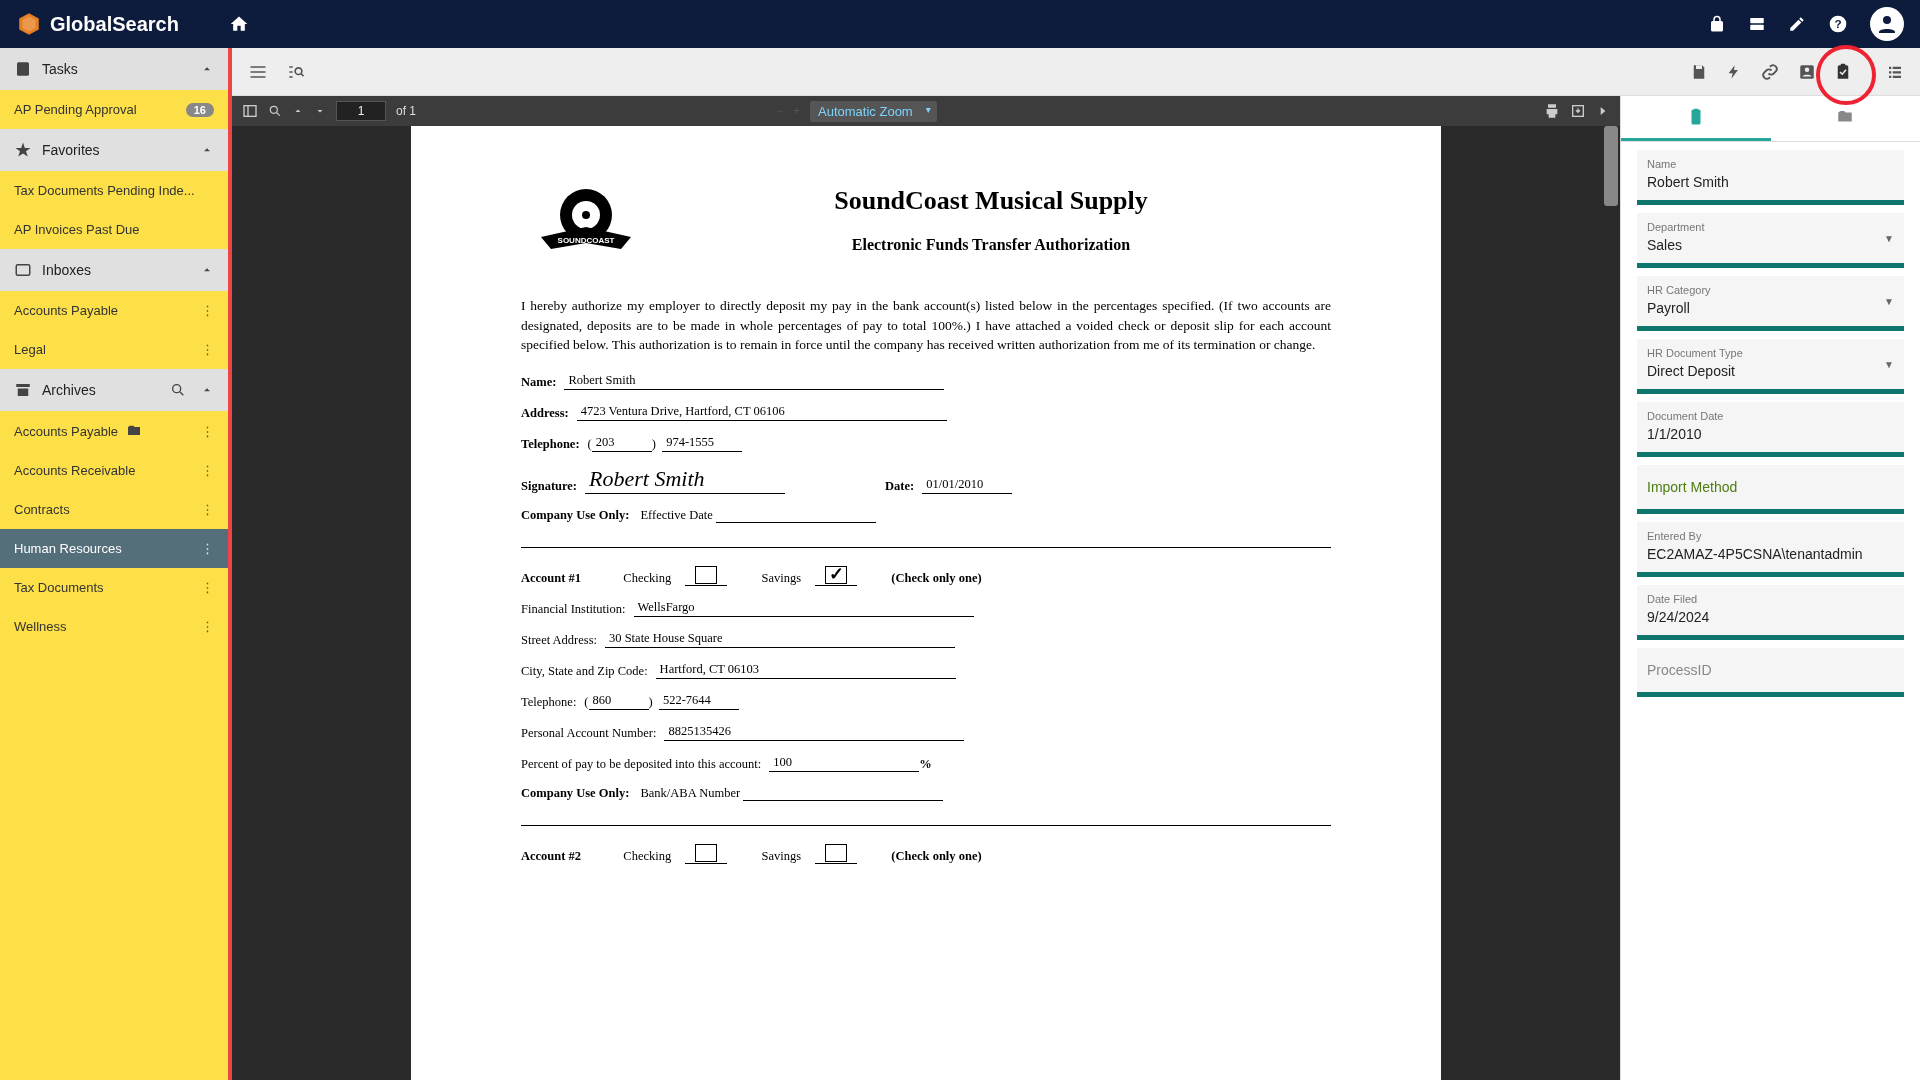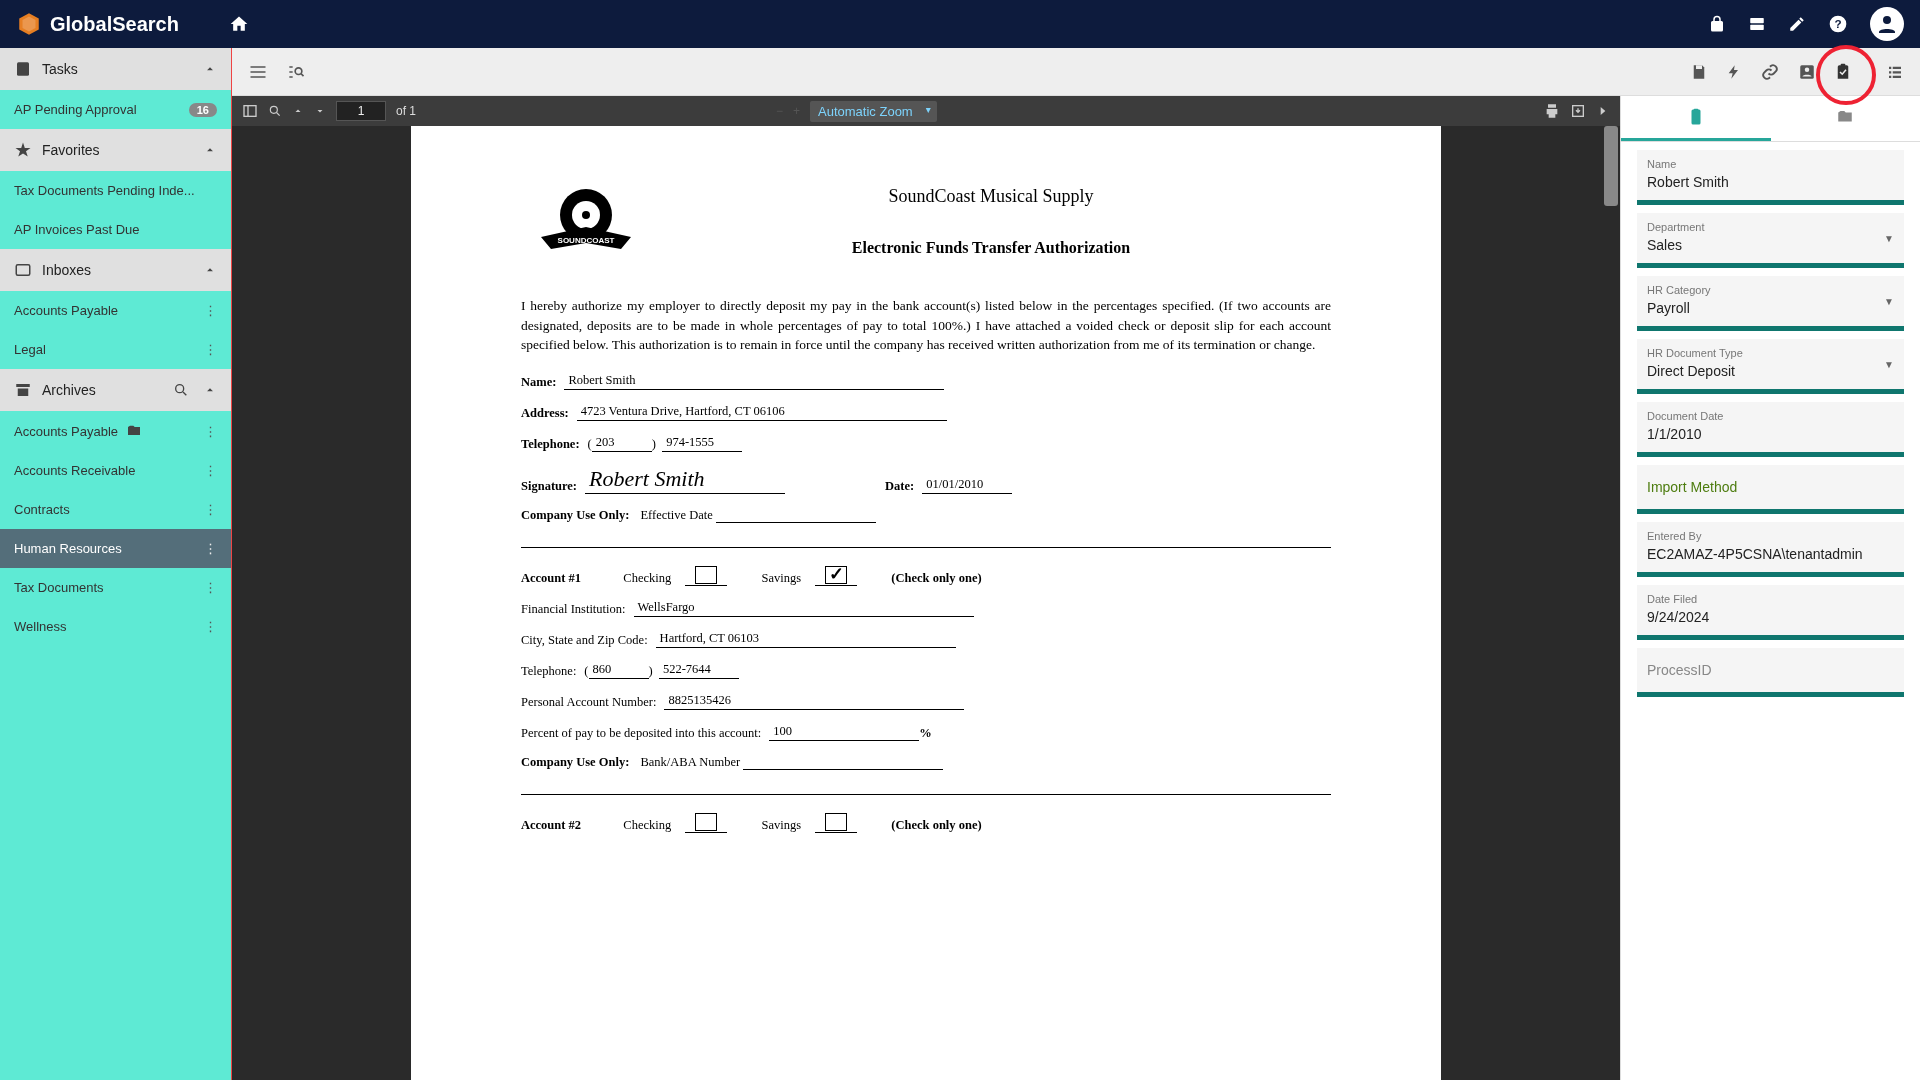--- a/index.html
+++ b/index.html
@@ -7,21 +7,21 @@
 .header { height:48px; background:#0d1b3d; display:flex; align-items:center; padding:0 16px; color:#fff; }
 .logo { display:flex; align-items:center; font-size:20px; font-weight:600; }
 .logo svg { margin-right:8px; }
 .header-spacer { flex:1; }
 .header-right { display:flex; align-items:center; gap:22px; }
 .header-icon { color:#fff; cursor:pointer; display:flex; align-items:center; }
 .avatar-circle { width:34px; height:34px; border-radius:50%; background:#fff; display:flex; align-items:center; justify-content:center; }
 .home-icon { margin-left: 50px; cursor:pointer; }
 
 .body-area { display:flex; height:calc(100% - 48px); }
-.sidebar { width:232px; background:#5eead4; border-right:1px solid #ef4444; overflow-y:auto; }
+.sidebar { width:232px; background:#fde047; border-right:4px solid #ef4444; overflow-y:auto; }
 .section-header { display:flex; align-items:center; padding:12px 14px; background:#e0e0e0; font-size:14px; font-weight:500; cursor:pointer; }
 .section-header .sh-icon { margin-right:10px; display:flex; }
 .section-header .expand { margin-left:auto; }
 .sidebar-item { display:flex; align-items:center; padding:12px 14px; font-size:13px; color:#333; cursor:pointer; }
 .sidebar-item .badge { margin-left:auto; background:#888; color:#fff; border-radius:10px; padding:1px 8px; font-size:11px; font-weight:700;}
 .sidebar-item.selected { background:#546e7a; color:#fff; }
 .sidebar-item .more { margin-left:auto; cursor:pointer; color:#555; }
 .sidebar-item.selected .more { color:#eee; }
 .sidebar-item .folder-icon { margin-left:8px; }
 .section-header .search-icon { margin-left:auto; margin-right:14px; }
@@ -39,21 +39,21 @@
 .vt-spacer { flex:1; }
 .page-input { width:50px; height:20px; text-align:center; background:#222; border:1px solid #555; color:#eee; font-size:12px; }
 .zoom-select { background:#555; padding:3px 24px 3px 8px; font-size:13px; color:#7dd3fc; position:relative; border-radius:2px; }
 .zoom-select::after { content:'▾'; position:absolute; right:6px; font-size:10px; }
 
 .doc-scroll { flex:1; overflow:auto; display:flex; justify-content:center; padding:0; position:relative; }
 .doc-page { width:1030px; background:#fff; margin:0; padding:60px 110px; font-family:'Times New Roman',serif; color:#000; min-height:100%; }
 .doc-header { display:flex; align-items:flex-start; gap:30px; margin-bottom:30px; justify-content:flex-start; }
 .doc-logo { width:130px; height:80px; display:flex; flex-direction:column; align-items:center; justify-content:center; }
 .doc-title-block { text-align:center; flex:1; margin-left:-30px;}
-.doc-title { font-size:18px; font-weight:400; margin-bottom:32px; }
+.doc-title { font-size:26px; font-weight:700; margin-bottom:20px; }
 .doc-subtitle { font-size:16px; font-weight:700; }
 .doc-para { font-size:13.5px; text-align:justify; margin-bottom:18px; line-height:1.45; }
 .doc-field-row { display:flex; align-items:flex-end; margin-bottom:14px; font-size:12.5px; }
 .fld-label { font-weight:700; margin-right:8px; }
 .fld-value { border-bottom:1px solid #000; padding:0 4px 1px; min-width:60px; }
 .sig { font-family:'Brush Script MT',cursive; font-size:22px; font-style:italic; }
 .doc-hr { border:none; border-top:1.5px solid #000; margin:24px 0 18px; }
 .checkbox { display:inline-block; width:22px; height:18px; border:1.5px solid #000; margin:0 6px; position:relative; vertical-align:middle;}
 .checkbox.checked::after { content:'✓'; position:absolute; left:3px; top:-4px; font-size:18px; font-weight:700; }
 .scroll-handle { position:absolute; right:2px; top:0; width:14px; height:80px; background:#888; border-radius:3px; }
@@ -375,20 +375,24 @@
               </div>
             <div class="doc-field-row"><span class="fld-label"><span>Company Use Only</span>:</span>&nbsp;<span>Effective Date</span>&nbsp;<span class="fld-value" style="min-width:160px"></span></div>
 
             <hr class="doc-hr">
             <div class="doc-field-row" style="gap:14px"><span class="fld-label">Account #1</span>&nbsp;&nbsp;<span>Checking</span><span class="fld-value" style="min-width:30px"><span class="checkbox"></span></span>&nbsp;&nbsp;<span>Savings</span><span class="fld-value" style="min-width:30px"><span class="checkbox checked"></span></span>&nbsp;&nbsp;<span style="font-weight:700">(Check only one)</span></div>
             <div class="doc-field-row">
                 <span class="fld-label" style="font-weight:400">Financial Institution:</span>
                 <span class="fld-value" style="min-width:340px">WellsFargo</span>
               </div>
             <div class="doc-field-row">
+                <span class="fld-label" style="font-weight:400">Street Address:</span>
+                <span class="fld-value" style="min-width:350px">30 State House Square</span>
+              </div>
+            <div class="doc-field-row">
                 <span class="fld-label" style="font-weight:400">City, State and Zip Code:</span>
                 <span class="fld-value" style="min-width:300px">Hartford, CT 06103</span>
               </div>
             <div class="doc-field-row">
                 <span class="fld-label" style="font-weight:400">Telephone:</span>
                 <span>(</span>
                 <span class="fld-value">860</span>
                 <span>)&nbsp;&nbsp;</span>
                 <span class="fld-value" style="min-width:80px">522-7644</span>
               </div>

